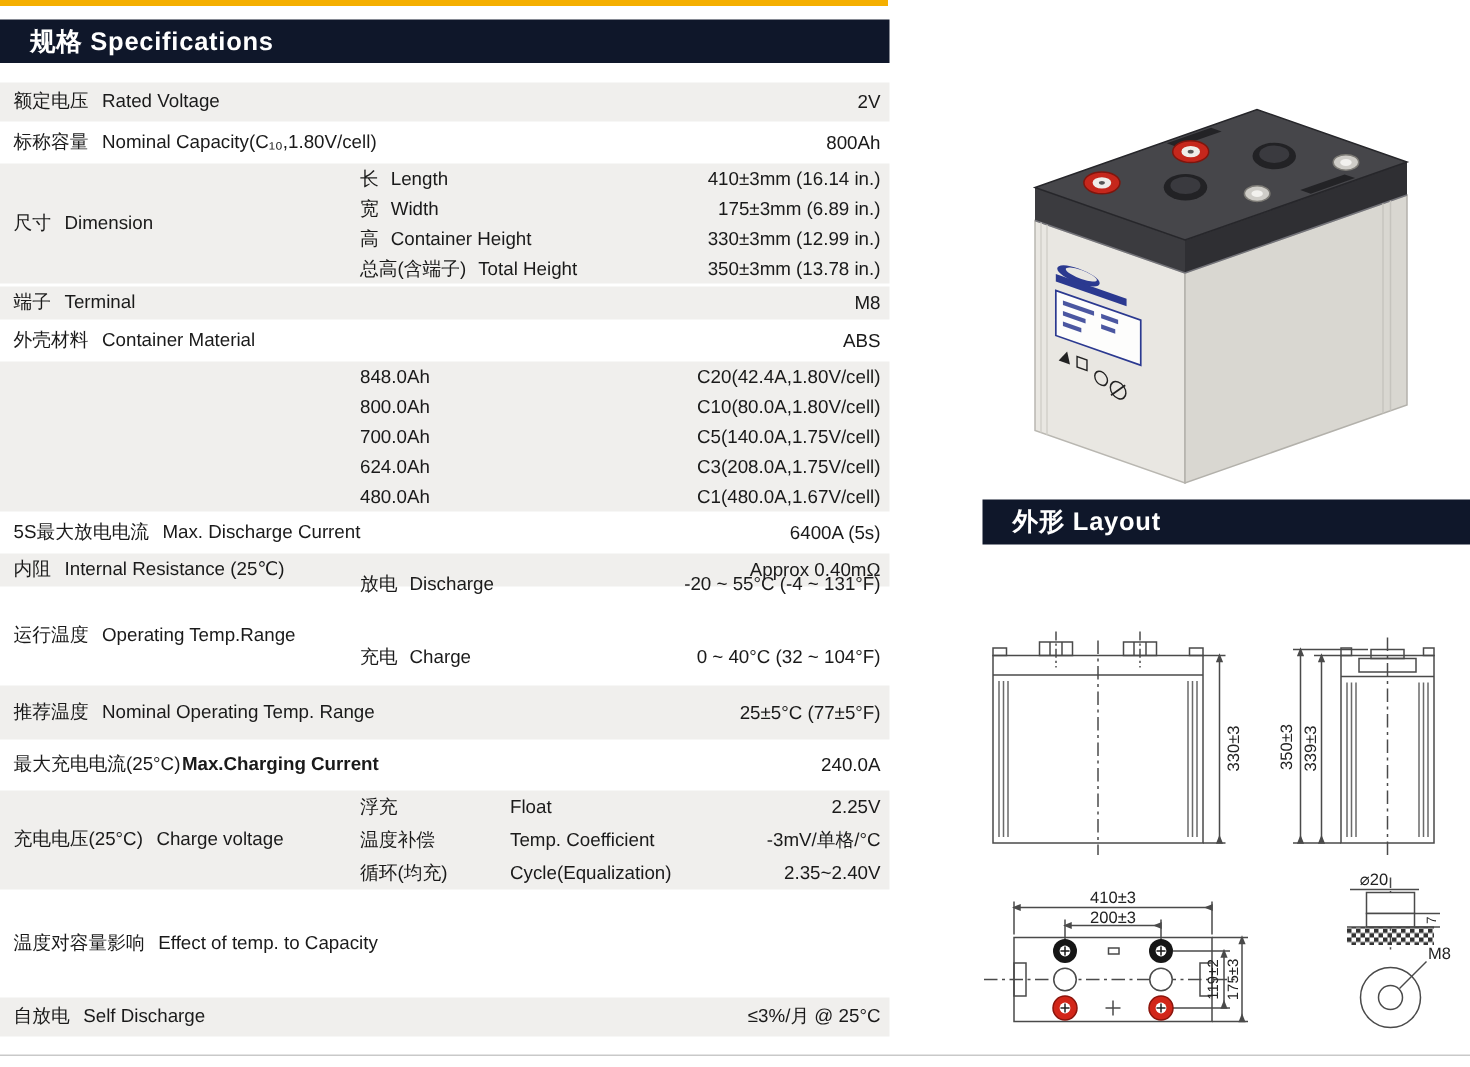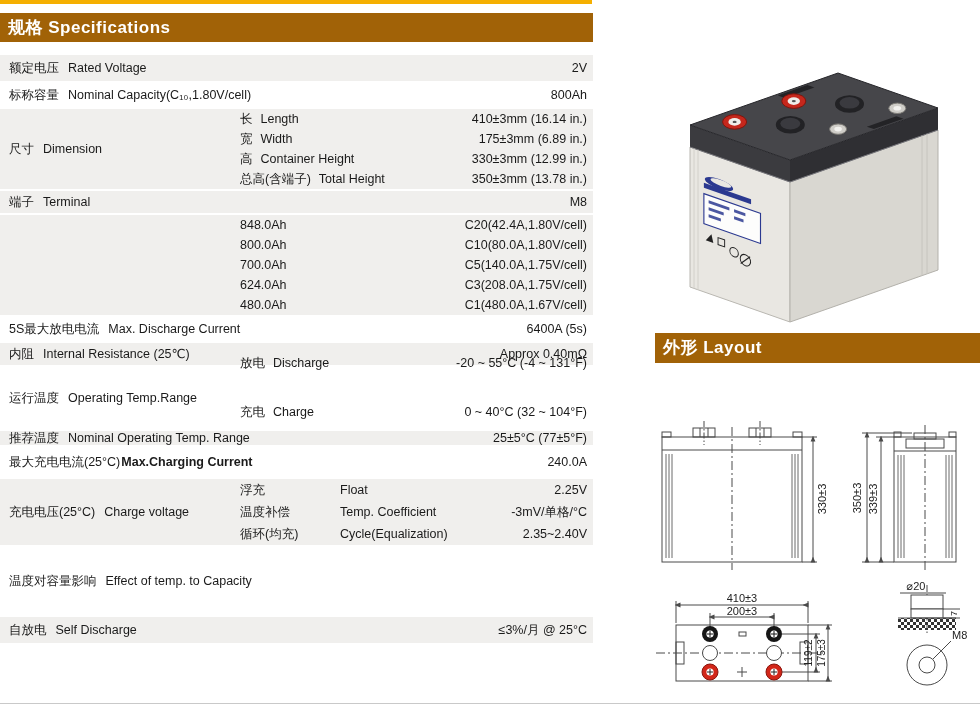--- a/index.html
+++ b/index.html
@@ -2,22 +2,22 @@
 <html><head>
 <meta charset="utf-8">
 <style>
   html,body{margin:0;padding:0;}
   body{
     width:980px;height:711px;position:relative;background:#fff;
     font-family:"Liberation Sans","DejaVu Sans",sans-serif;color:#1a1a1a;
     overflow:hidden;
   }
   .topline{position:absolute;left:0;top:0;width:592px;height:4px;background:#F5AF00;}
-  .band{position:absolute;background:#a16207;color:#fff;font-weight:bold;
-        font-size:17px;line-height:29px;box-sizing:border-box;padding-left:8px;letter-spacing:.5px;}
+  .band{position:absolute;background:#0f172a;color:#fff;font-weight:bold;
+        font-size:17px;line-height:29px;box-sizing:border-box;padding-left:20px;letter-spacing:.5px;}
   .spec-band{left:0;top:13px;width:593px;height:29px;}
   .layout-band{left:655px;top:333px;width:325px;height:30px;line-height:30px;}
 
   .spec-table{position:absolute;left:0;top:55px;width:593px;}
   .row{position:relative;box-sizing:border-box;font-size:12.5px;background:#fff;}
   .row.gray{background:#F0EFED;}
   .row + .row{margin-top:2px;}
   .lab{position:absolute;left:9px;top:50%;transform:translateY(-50%);white-space:nowrap;}
   .lab .en{margin-left:9px;}
   .lab .en.tight{margin-left:1px;font-weight:bold;}
@@ -87,20 +87,24 @@
         </div>
     </div>
   </div>
 
 
   <div class="row gray" style="height:22px">
     <div class="lab"><span class="cn">端子</span><span class="en">Terminal</span></div>
     <div class="val">M8</div>
   </div>
 
+  <div class="row" style="height:24px">
+    <div class="lab"><span class="cn">外壳材料</span><span class="en">Container Material</span></div>
+    <div class="val">ABS</div>
+  </div>
 
   <div class="row gray" style="height:100px">
     <div class="lines lh20">
       <div class="line">
           <span>848.0Ah</span>
           <span class="lval">C20(42.4A,1.80V/cell)</span>
         </div>
       <div class="line">
           <span>800.0Ah</span>
           <span class="lval">C10(80.0A,1.80V/cell)</span>
@@ -144,21 +148,21 @@
           <span class="lval">0 ~ 40°C (32 ~ 104°F)</span>
         </div>
       <div class="line">
           <span class="s-cn">存储</span>
           <span>Storage</span>
           <span class="lval">-15 ~ 30°C (5 ~ 122°F)</span>
         </div>
     </div>
   </div>
 
-  <div class="row gray" style="height:14px">
+  <div class="row gray" style="height:36px">
     <div class="lab"><span class="cn">推荐温度</span><span class="en">Nominal Operating Temp. Range</span></div>
     <div class="val">25±5°C (77±5°F)</div>
   </div>
 
   <div class="row" style="height:30px">
     <div class="lab"><span class="cn">最大充电电流(25°C)</span><span class="en tight">Max.Charging Current</span></div>
     <div class="val">240.0A</div>
   </div>
 
   <div class="row gray" style="height:66px">

